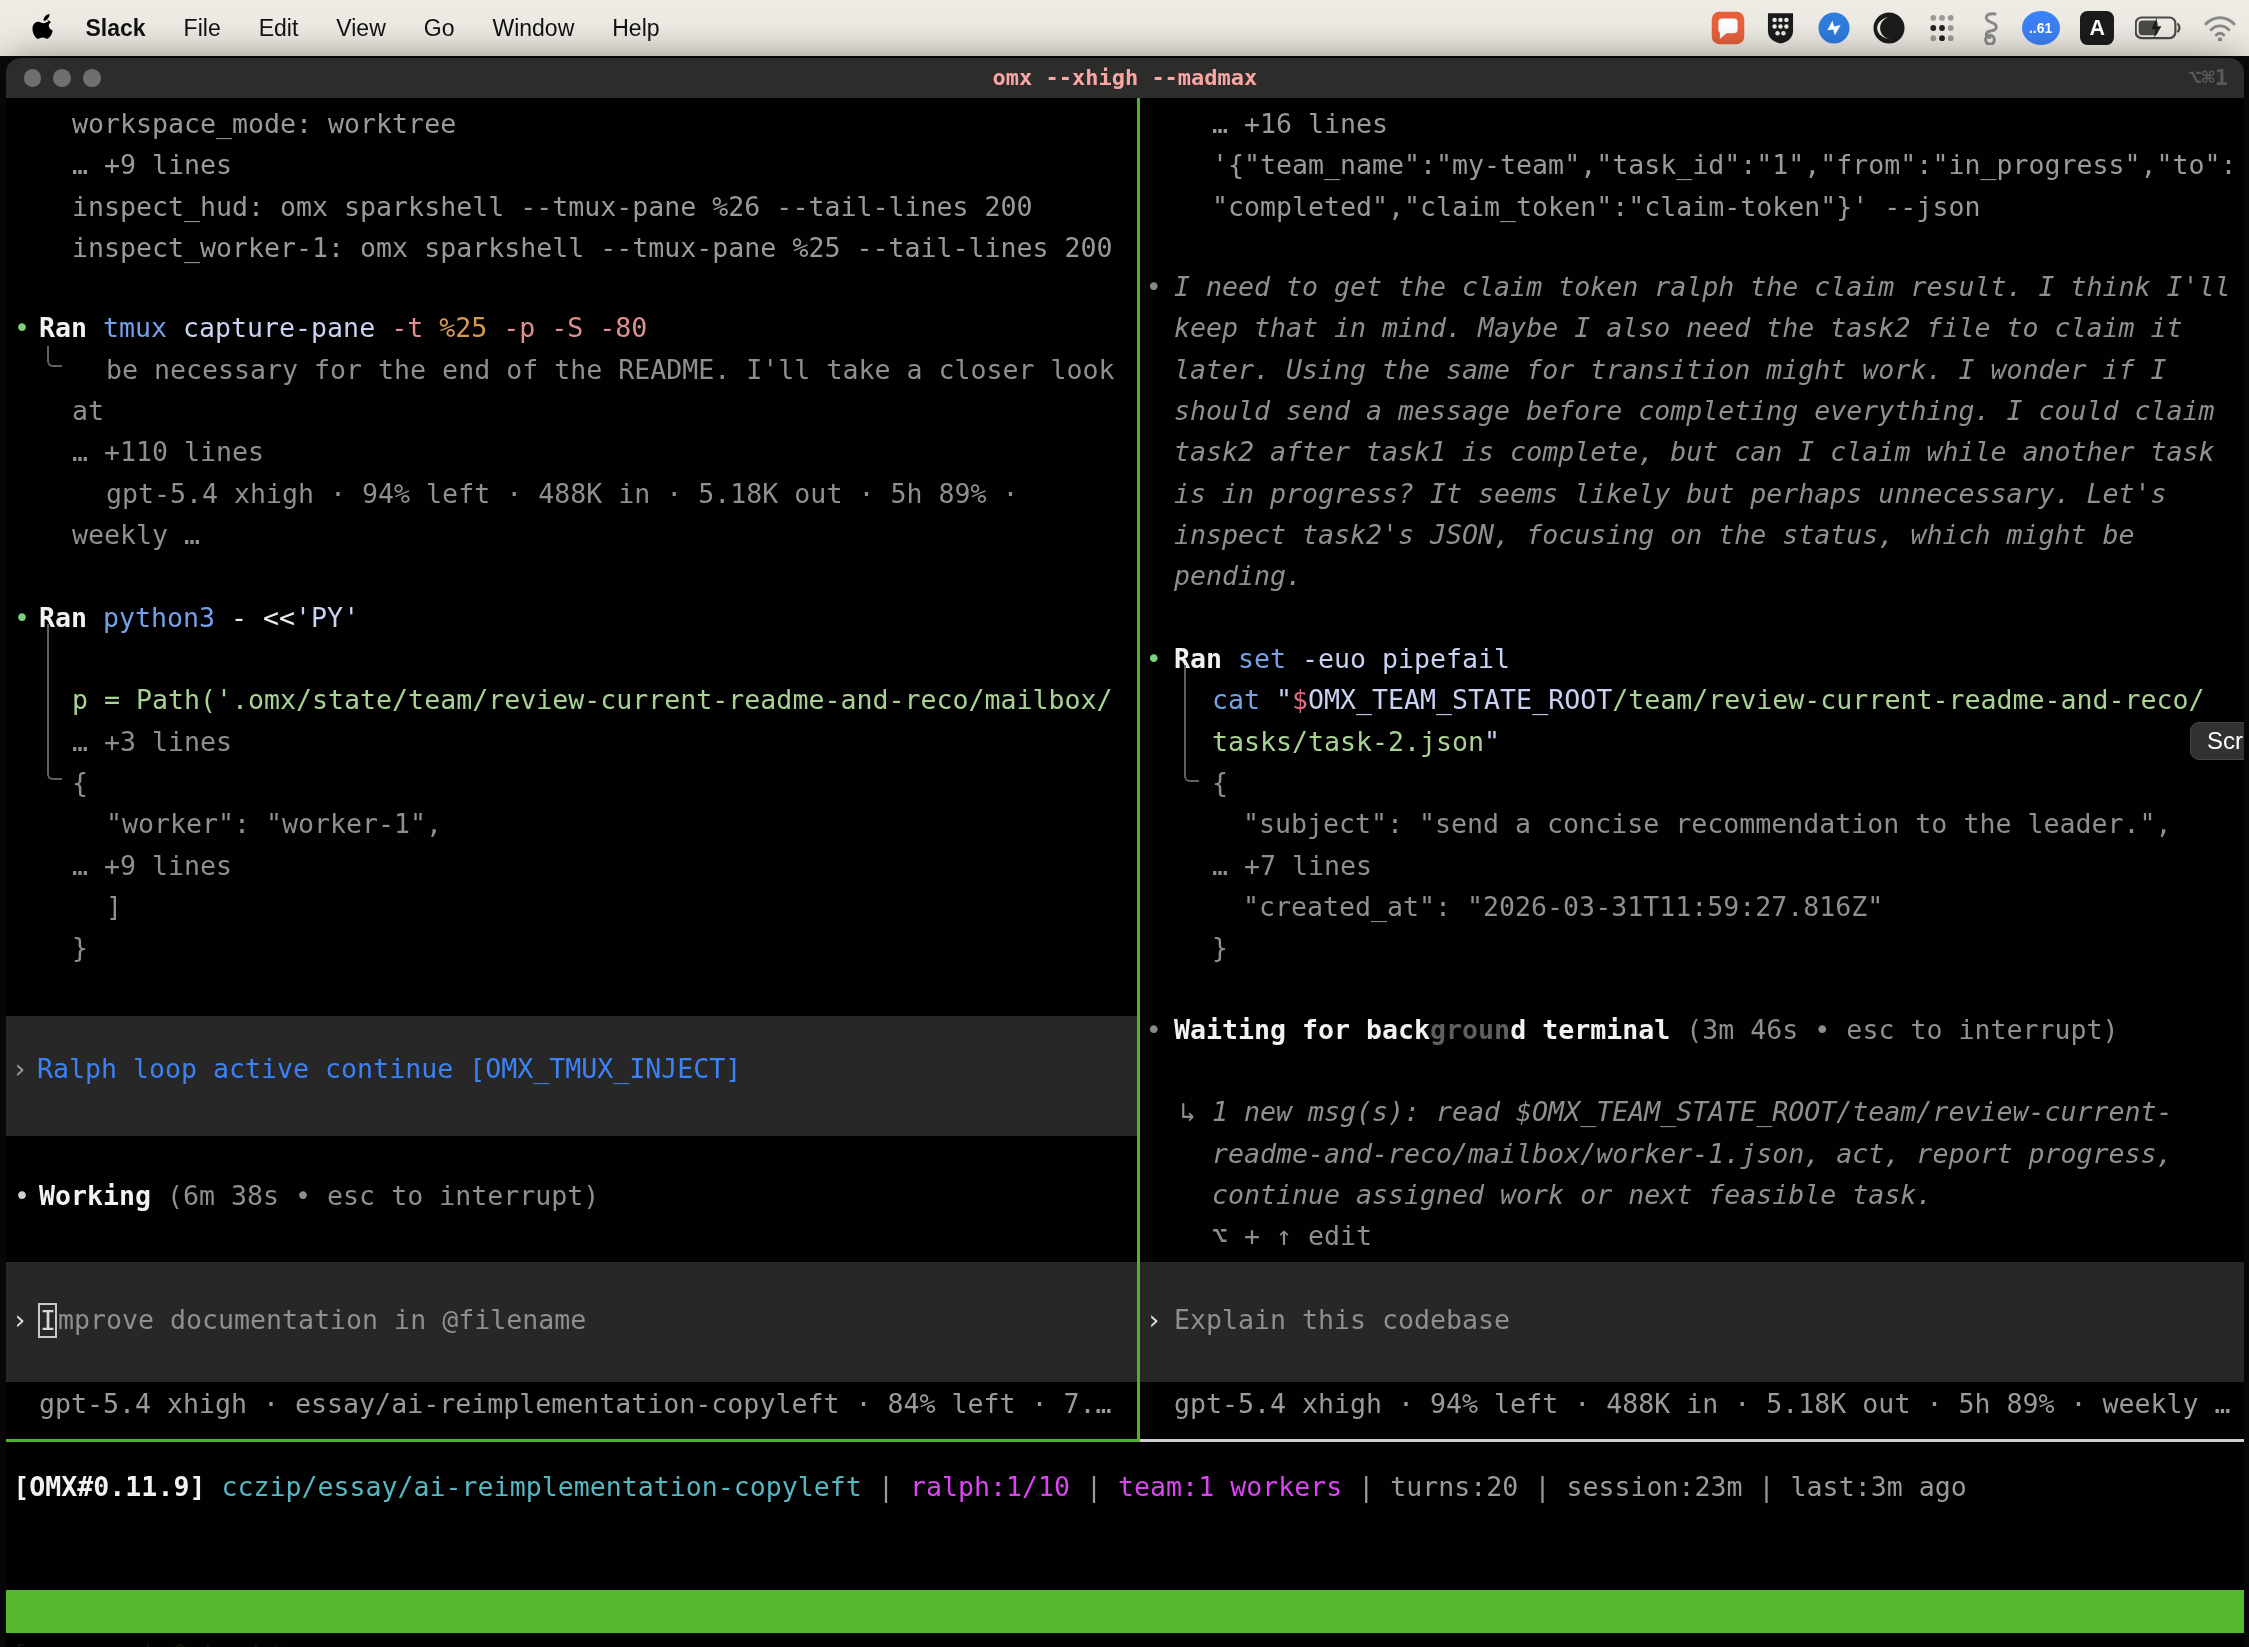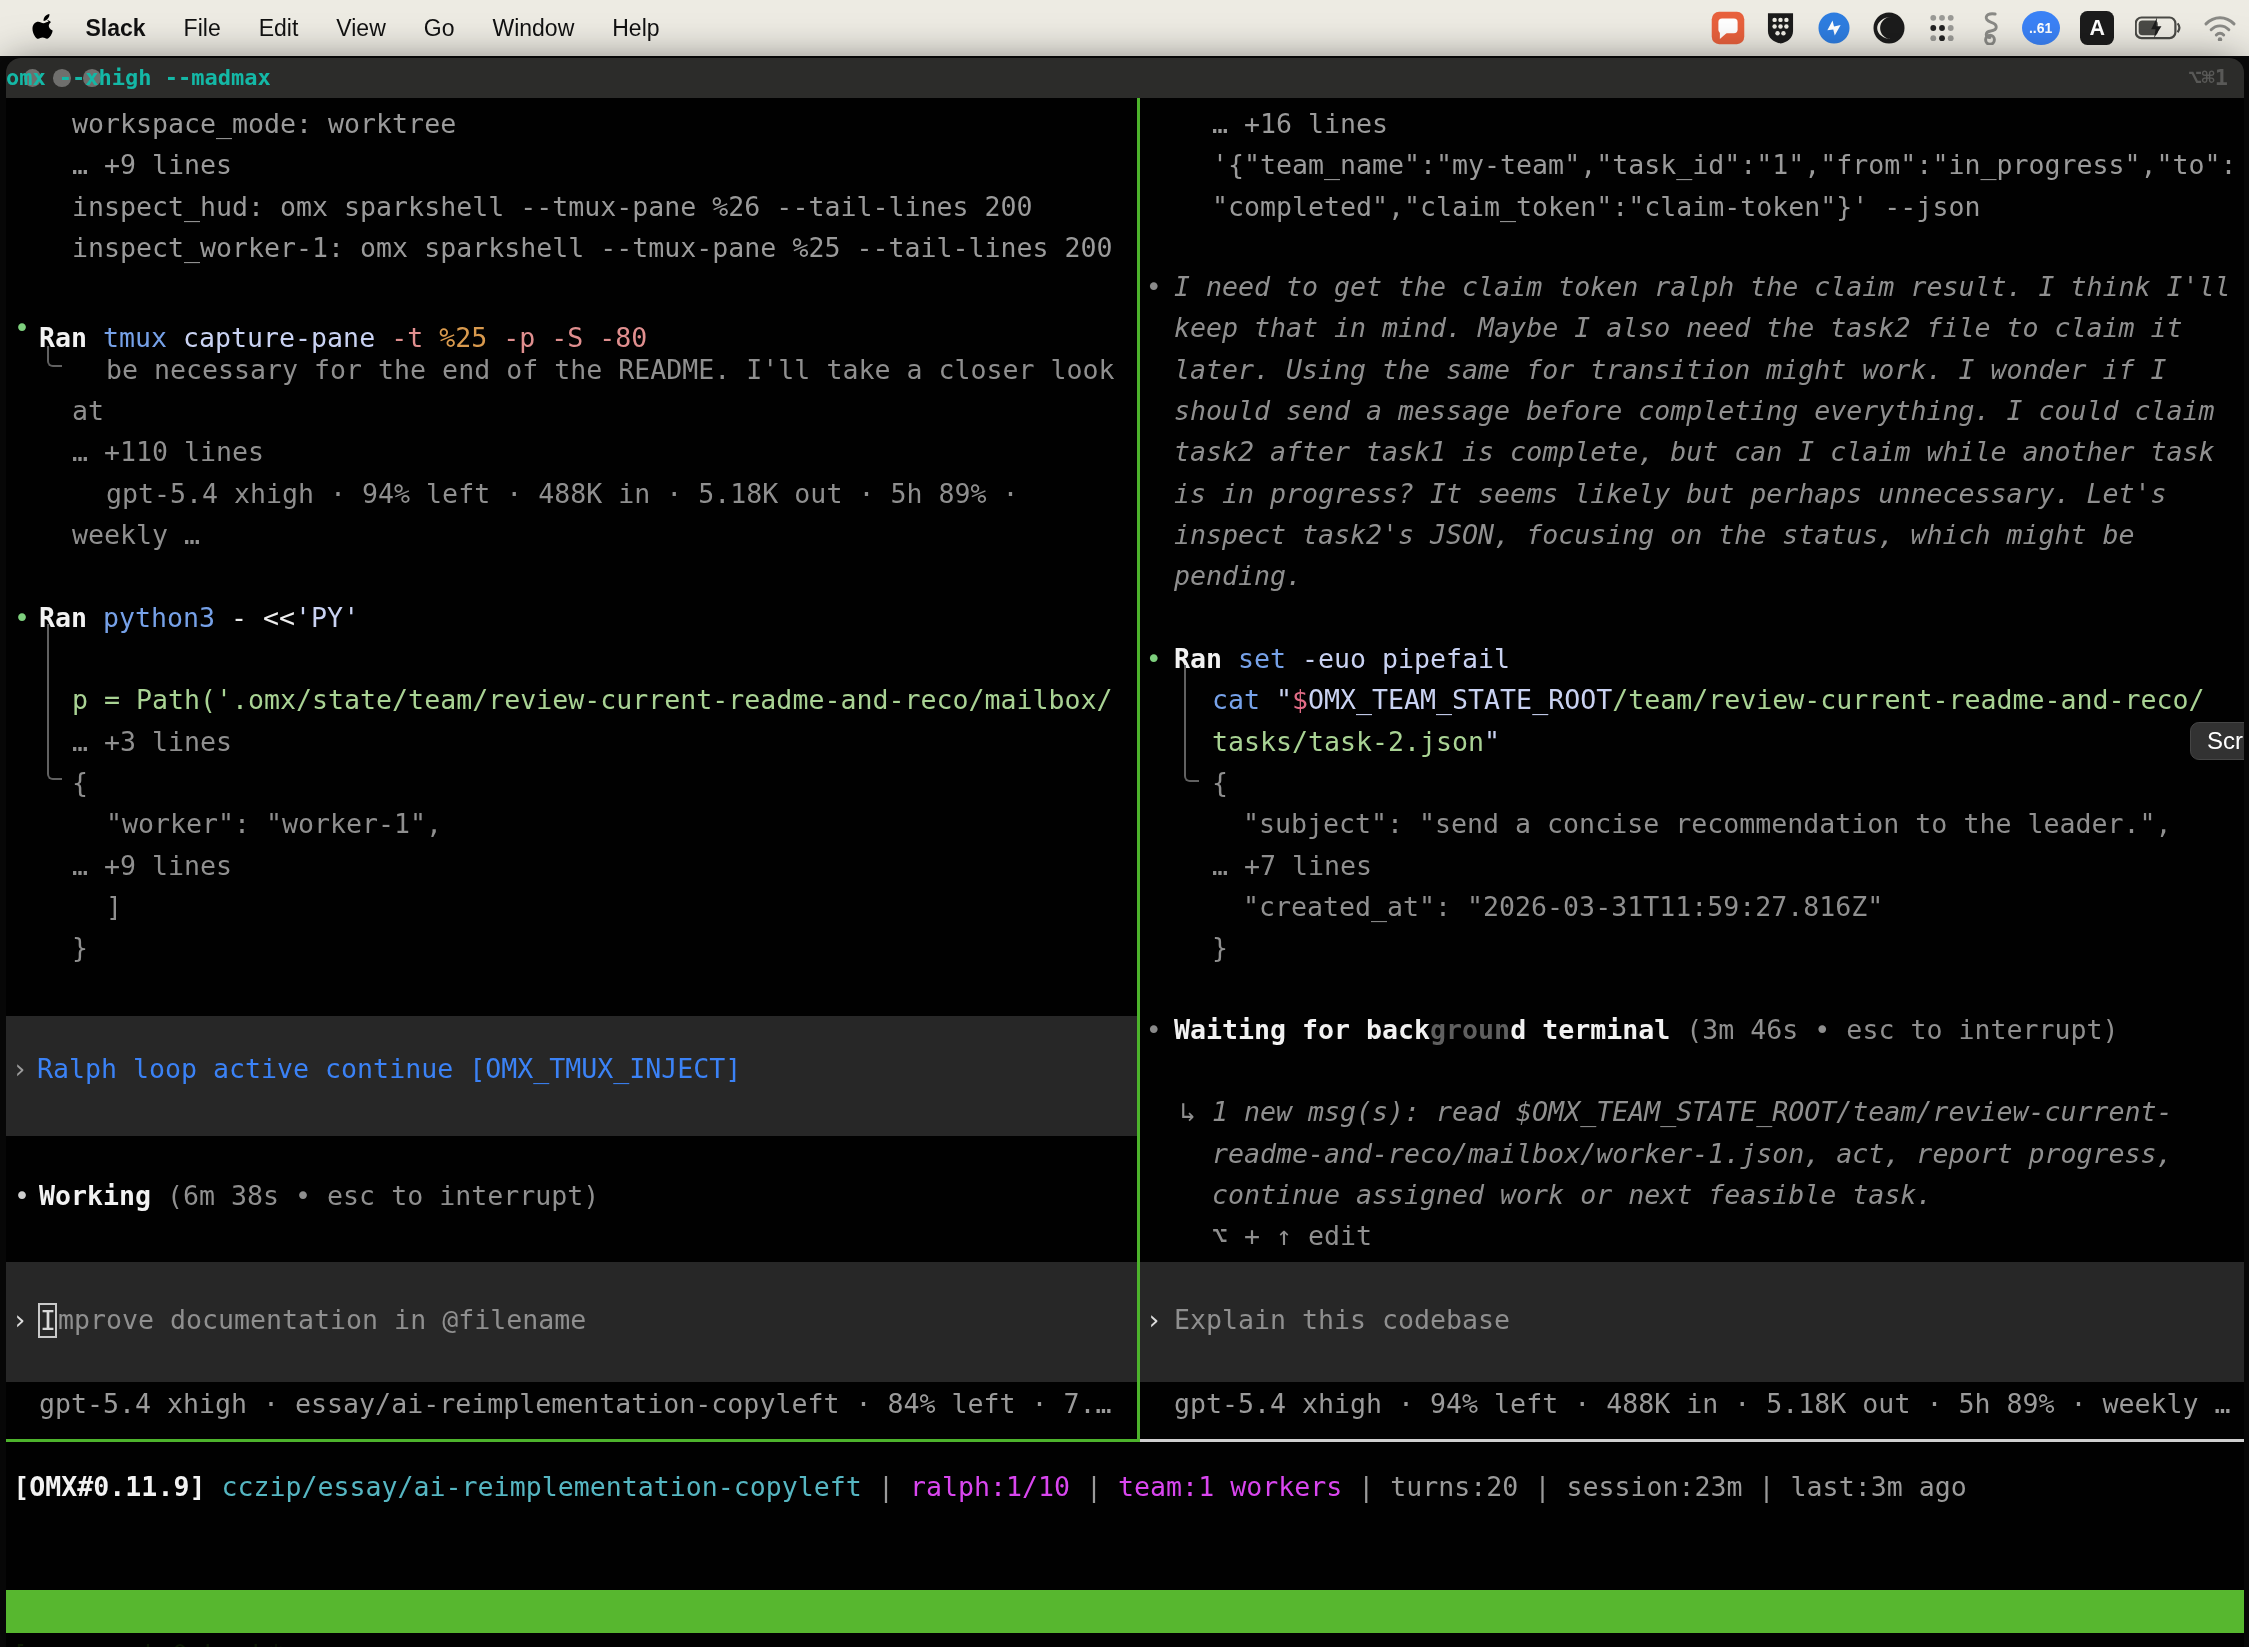--- a/index.html
+++ b/index.html
@@ -25,22 +25,22 @@
     font-size:21.4px; font-weight:700; display:flex; align-items:center; justify-content:center; }
   
   .window {
     position:absolute; left:5.9px; top:58px; width:2238px; height:1590px;
     background:#010101; border-radius:14.8px 14.8px 0 0; overflow:hidden;
     box-shadow:0 7.4px 44px rgba(0,0,0,.6);
   }
   .titlebar { height:40px; background:#2c2c2a; position:relative; }
   .tl { position:absolute; top:11px; width:17.7px; height:17.7px; border-radius:50%; background:#6f6f6d; }
   .tl1{ left:17.7px; } .tl2{ left:47px; } .tl3{ left:77px; }
-  .wtitle { position:absolute; top:0; left:0; right:0; line-height:40px;
-    color:#14b8a6; font-size:22px; font-weight:700; font-family:"DejaVu Sans Mono",monospace; }
+  .wtitle { position:absolute; top:0; left:0; right:0; text-align:center; line-height:40px;
+    color:#fca5a5; font-size:22px; font-weight:700; font-family:"DejaVu Sans Mono",monospace; }
   .wshort { position:absolute; right:16px; top:0; line-height:40px; color:#59595б; color:#595957; font-size:22px; font-weight:700; }
   
   .term { position:absolute; top:40px; left:0; width:2238px; height:1178px; background:#010101; }
   .pane { position:absolute; top:0; height:1343px; overflow:hidden; }
   #paneL { left:0; width:1131px; }
   #paneR { left:1134px; width:1104px; }
   .divider { position:absolute; left:1131px; top:0; width:3px; height:1344px; background:#4db32c; }
   .sepL { position:absolute; left:0; top:1341px; width:1134px; height:3px; background:#4db32c; }
   .sepR { position:absolute; left:1134px; top:1341px; width:1104px; height:3px; background:#cfcfcf; }
   .ln { position:absolute; height:40px; line-height:40px; font-size:26.6px; white-space:pre; color:#8f8f8f; }
@@ -174,21 +174,21 @@
 
   <div class="term">
 
     <div class="pane" id="paneL">
       <div class="ln g2" style="left:66px; top:5.9px">workspace_mode: worktree</div>
       <div class="ln g2" style="left:66px; top:47px">… +9 lines</div>
       <div class="ln g2" style="left:66px; top:89px">inspect_hud: omx sparkshell --tmux-pane %26 --tail-lines 200</div>
       <div class="ln g2" style="left:66px; top:130px">inspect_worker-1: omx sparkshell --tmux-pane %25 --tail-lines 200</div>
 
       <div class="ln bullet-g" style="left:8px; top:210px">•</div>
-      <div class="ln" style="left:33px; top:220px"><span class="b">Ran</span><span class="blue"> tmux</span><span class="lav"> capture-pane</span><span class="sal"> -t</span><span class="org"> %25</span><span class="sal"> -p -S -80</span></div>
+      <div class="ln" style="left:33px; top:210px"><span class="b">Ran</span><span class="blue"> tmux</span><span class="lav"> capture-pane</span><span class="sal"> -t</span><span class="org"> %25</span><span class="sal"> -p -S -80</span></div>
 
       <div class="guide" style="left:41px; top:248px; height:20.7px"></div>
       <div class="ln g" style="left:100px; top:252px">be necessary for the end of the README. I'll take a closer look</div>
       <div class="ln g" style="left:66px;  top:293px">at</div>
       <div class="ln g" style="left:66px;  top:334px">… +110 lines</div>
       <div class="ln g" style="left:100px; top:376px">gpt-5.4 xhigh · 94% left · 488K in · 5.18K out · 5h 89% ·</div>
       <div class="ln g" style="left:66px;  top:417px">weekly …</div>
 
       <div class="ln bullet-g" style="left:8px; top:500px">•</div>
       <div class="ln" style="left:33px; top:500px"><span class="b">Ran</span><span class="blue"> python3</span><span class="w"> - &lt;&lt;</span><span class="lav">'PY'</span></div>

